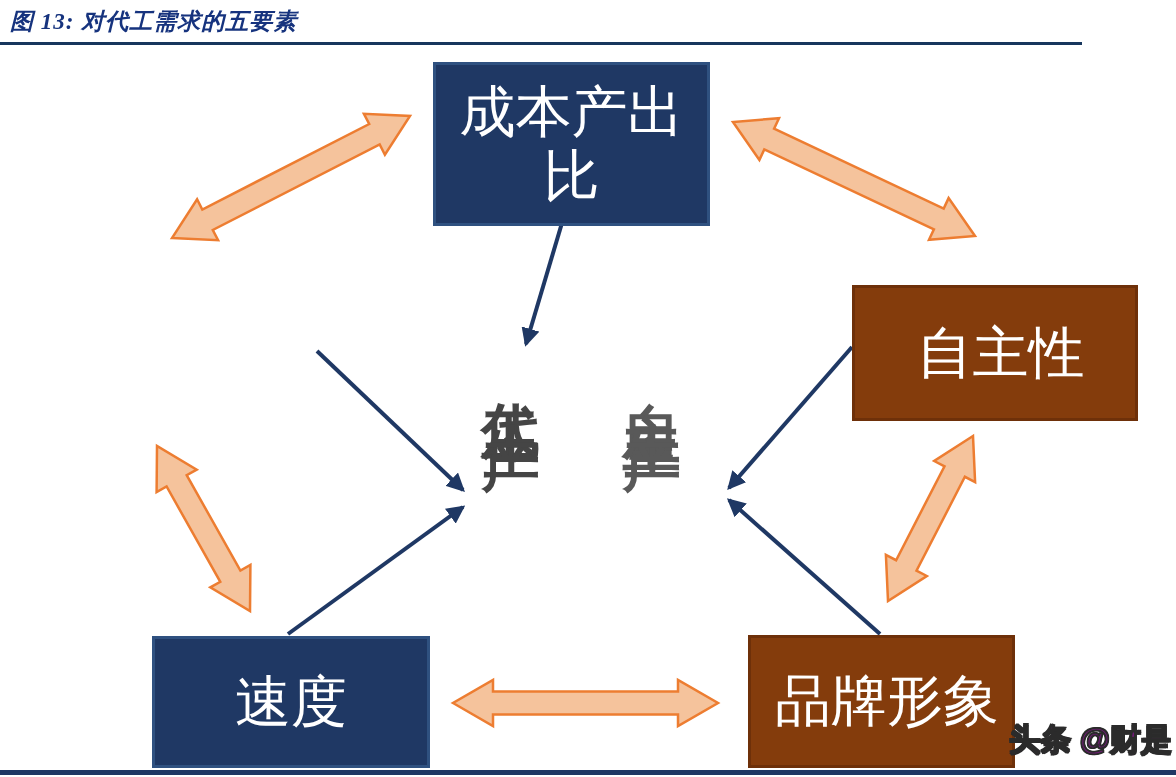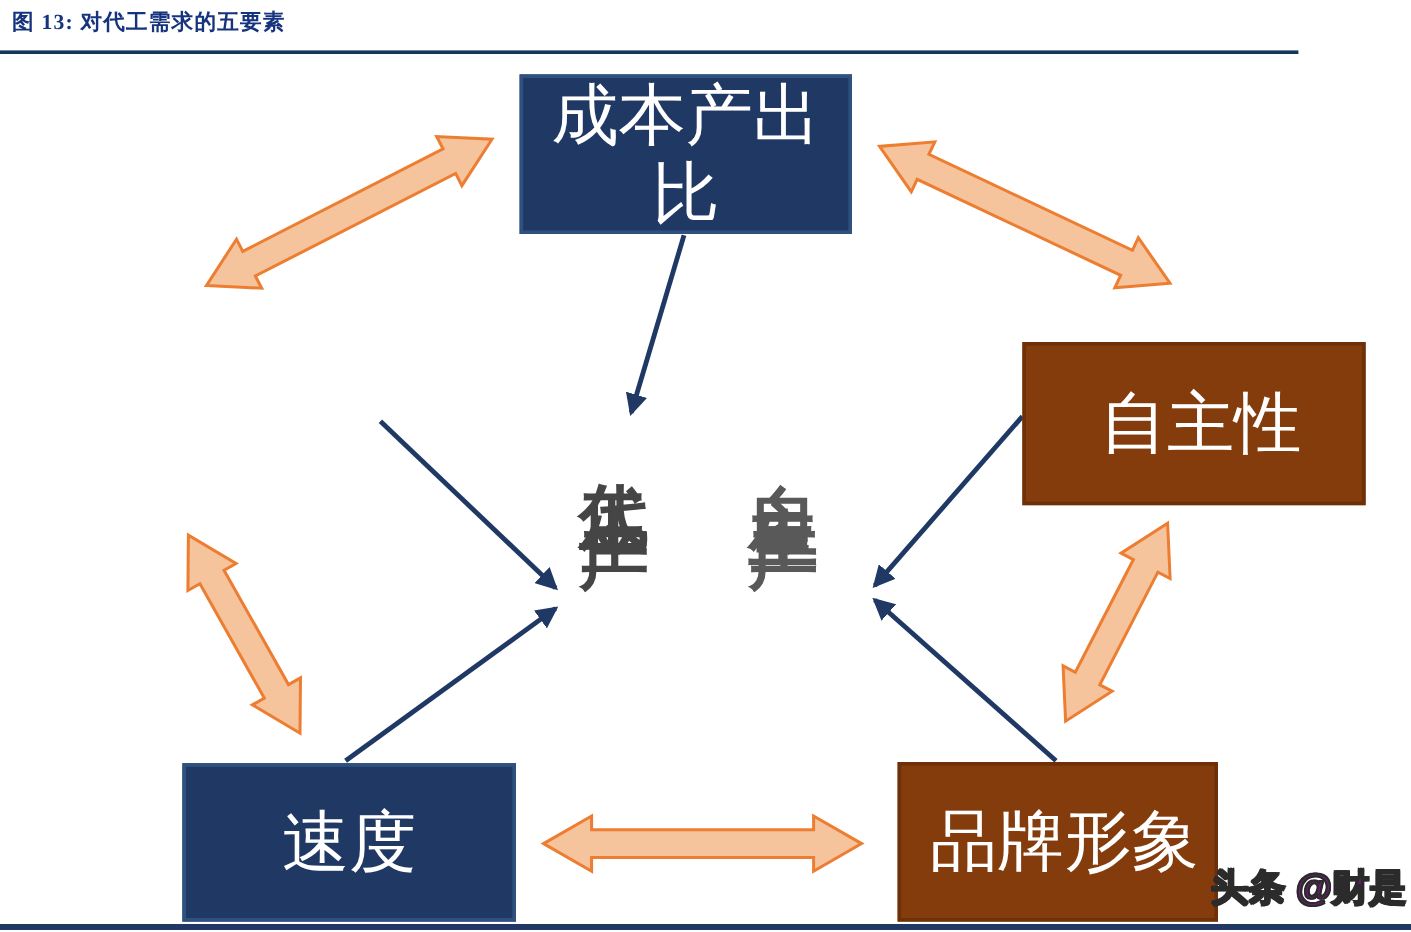--- a/index.html
+++ b/index.html
@@ -6,22 +6,23 @@
   .page{
     position:relative;
     width:1176px;height:777px;
     background:#ffffff;
     overflow:hidden;
     font-family:"Liberation Sans", sans-serif;
   }
   .fig-title{
     position:absolute;left:10px;top:6px;
     font-family:"Liberation Serif", serif;
+    font-style:italic;
     font-weight:700;
-    font-size:18px;
+    font-size:23px;
     letter-spacing:1px;
     color:var(--title,#16337E);
     white-space:nowrap;
   }
   .title-rule{
     position:absolute;left:0;top:42px;
     width:1082px;height:3px;
     background:var(--rule,#17365D);
   }
   .bottom-rule{
@@ -38,21 +39,21 @@
     display:flex;align-items:center;justify-content:center;
     text-align:center;
     color:#ffffff;
     font-size:56px;
     line-height:1.15;
     box-sizing:border-box;
     padding:0 8px;
   }
   .node.navy{background:var(--navy,#1F3864);border:3px solid var(--navy-border,#2F5180);}
   .node.brown{background:var(--brown,#843C0C);border:3px solid var(--brown-border,#6E3009);padding-left:19px;}
-  .node-cost {left:433px;top:62px;width:277px;height:133px;align-items:center;}
+  .node-cost {left:433px;top:62px;width:277px;height:164px;align-items:center;}
   .node-value{left:38px;top:285px;width:280px;height:136px;}
   .node-auto {left:852px;top:285px;width:286px;height:136px;}
   .node-speed{left:152px;top:636px;width:278px;height:132px;}
   .node-brand{left:748px;top:635px;width:267px;height:133px;}
   .vtext{
     position:absolute;
     writing-mode:vertical-rl;
     text-orientation:upright;
     font-weight:700;
     font-size:58px;

